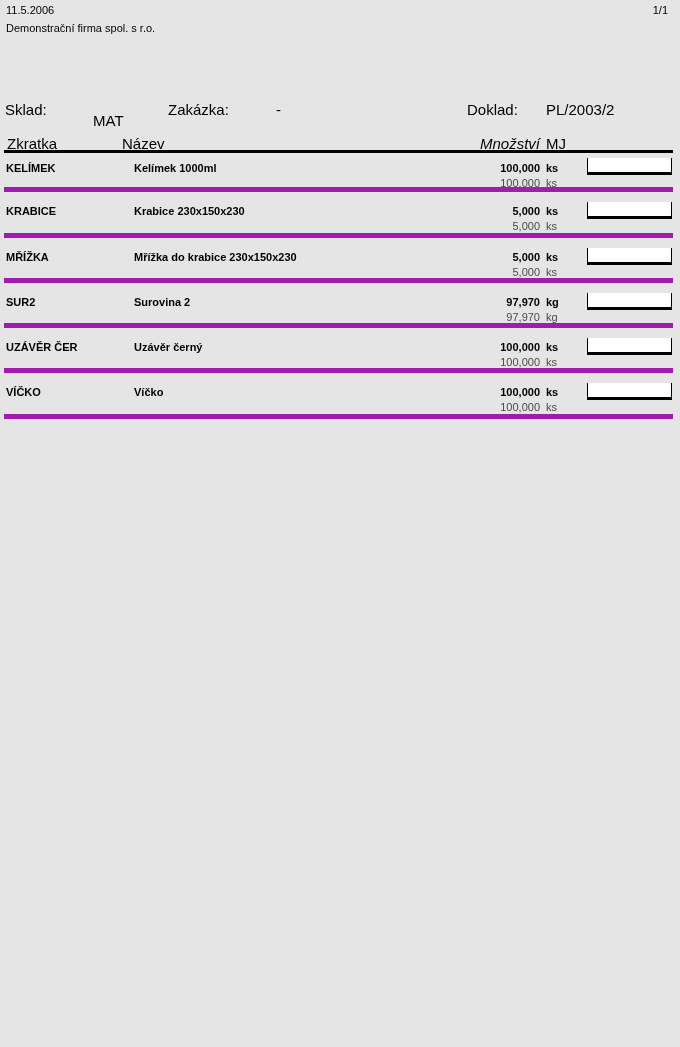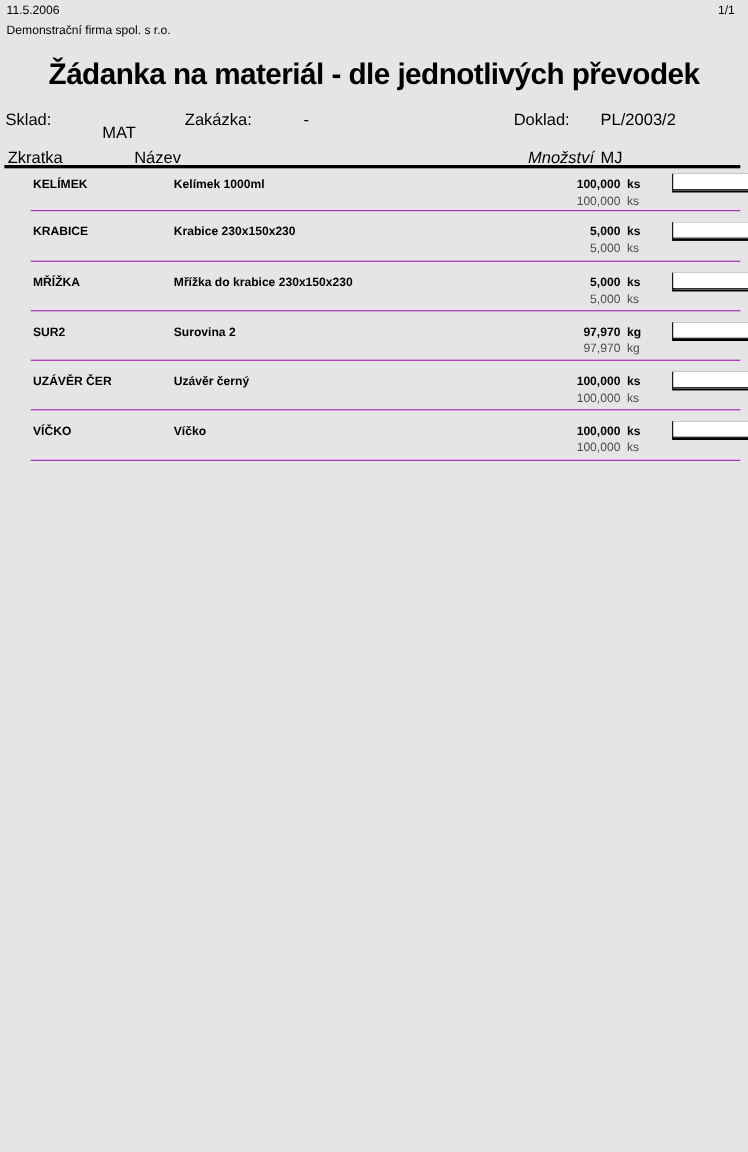--- a/index.html
+++ b/index.html
@@ -24,21 +24,21 @@
 
   .col-headers span { position:absolute; top:135px; font-size:15px; white-space:nowrap; }
   .ch-zkratka  { left:7px; }
   .ch-nazev    { left:122px; }
   .ch-mnozstvi { left:460px; width:80px; text-align:right;font-style:italic; }
   .ch-mj       { left:546px; }
 
   .thick-rule { position:absolute; left:4px; top:150px; width:669px; height:3px; background:#000; }
 
   .rows { position:absolute; left:4px; top:153px; width:669px; }
-  .row  { position:relative; border-bottom:1px solid #a21caf;margin-left:24px; }
+  .row  { position:relative; border-bottom:5px solid #a21caf; }
   .rows .row:nth-child(1){ height:39px; }
   .rows .row:nth-child(2){ height:46px; }
   .rows .row:nth-child(3){ height:45px; }
   .rows .row:nth-child(4){ height:45px; }
   .rows .row:nth-child(5){ height:45px; }
   .rows .row:nth-child(6){ height:46px; }
 
   .row span { position:absolute; font-size:11px; line-height:12px; white-space:nowrap; }
   .code { left:2px;   top:13px; font-weight:bold; }
   .name { left:130px; top:13px; font-weight:bold; }
@@ -61,21 +61,20 @@
 </style>
 </head>
 <body>
 
 <div class="page">
 
   <div class="hdr-date">11.5.2006</div>
   <div class="hdr-page">1/1</div>
   <div class="hdr-company">Demonstrační firma spol. s r.o.</div>
 
-  <div class="title">Žádanka na materiál - dle jednotlivých převodek</div>
 
   <div class="info-row">
     <span class="lbl-sklad">Sklad:</span>
     <span class="val-sklad">MAT</span>
     <span class="lbl-zakazka">Zakázka:</span>
     <span class="val-zakazka">-</span>
     <span class="lbl-doklad">Doklad:</span>
     <span class="val-doklad">PL/2003/2</span>
   </div>
 

